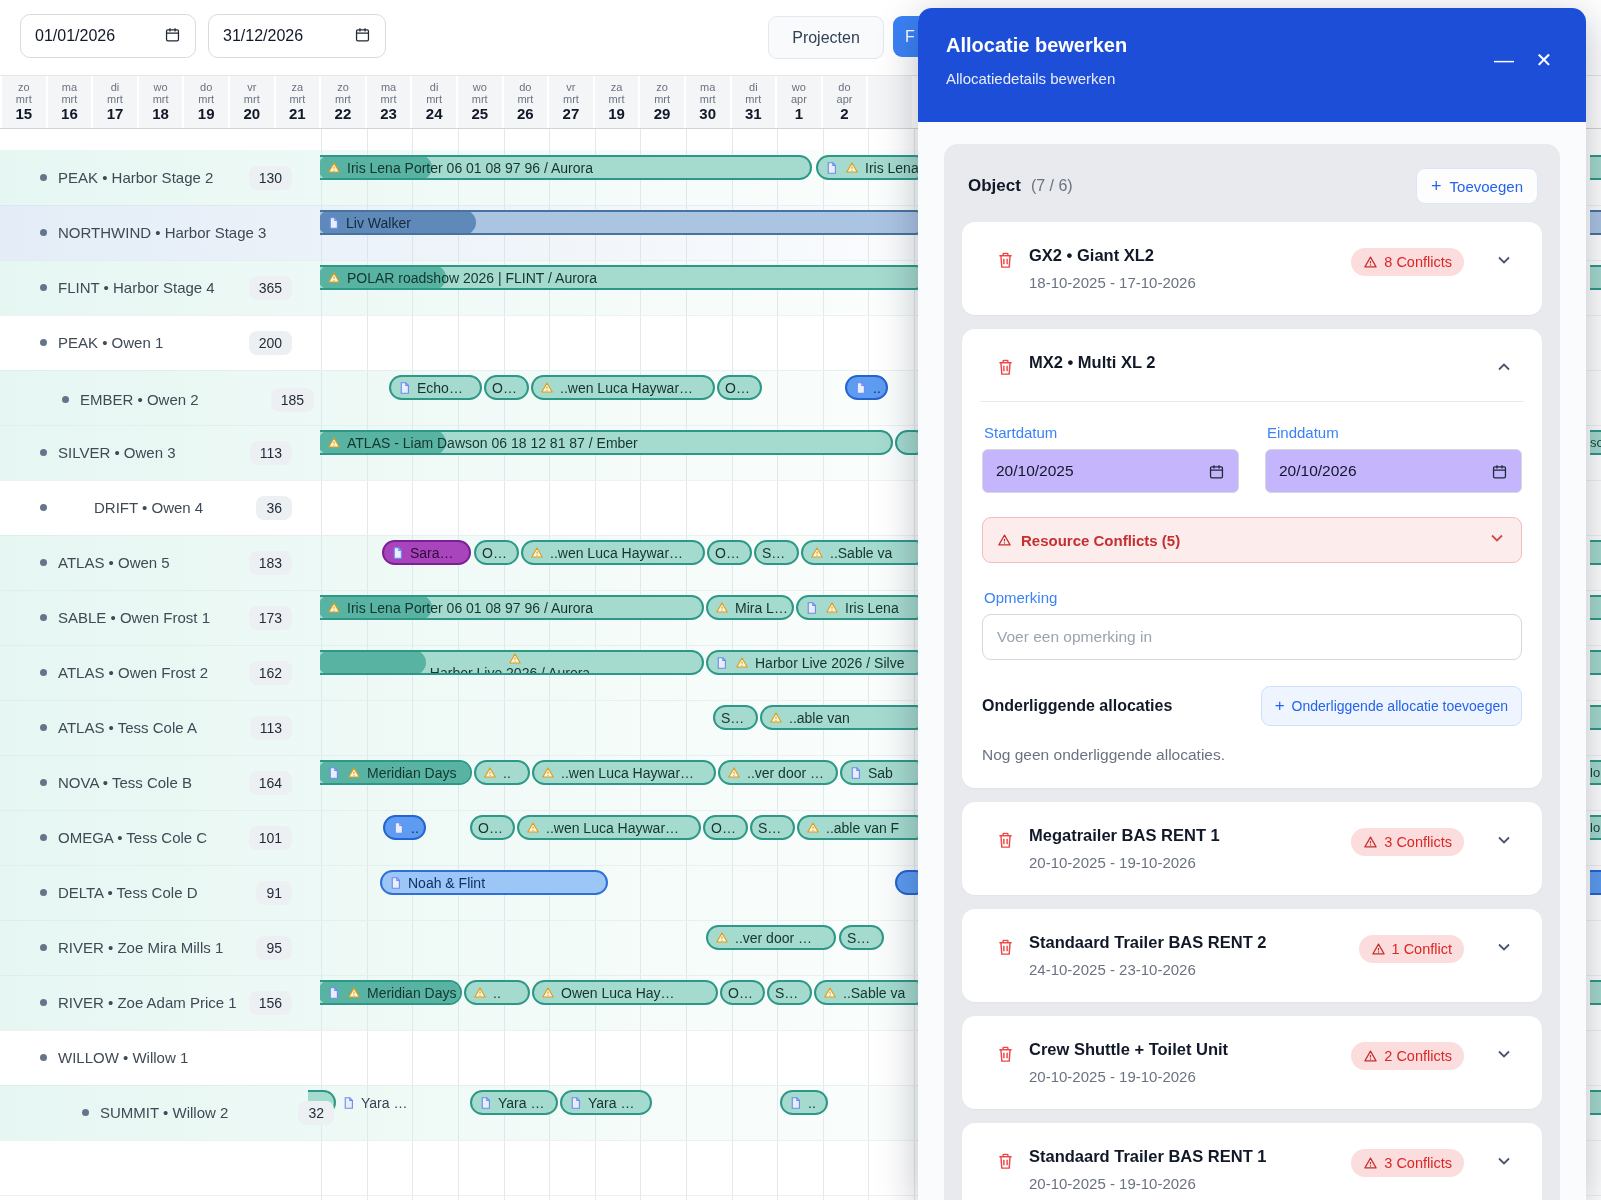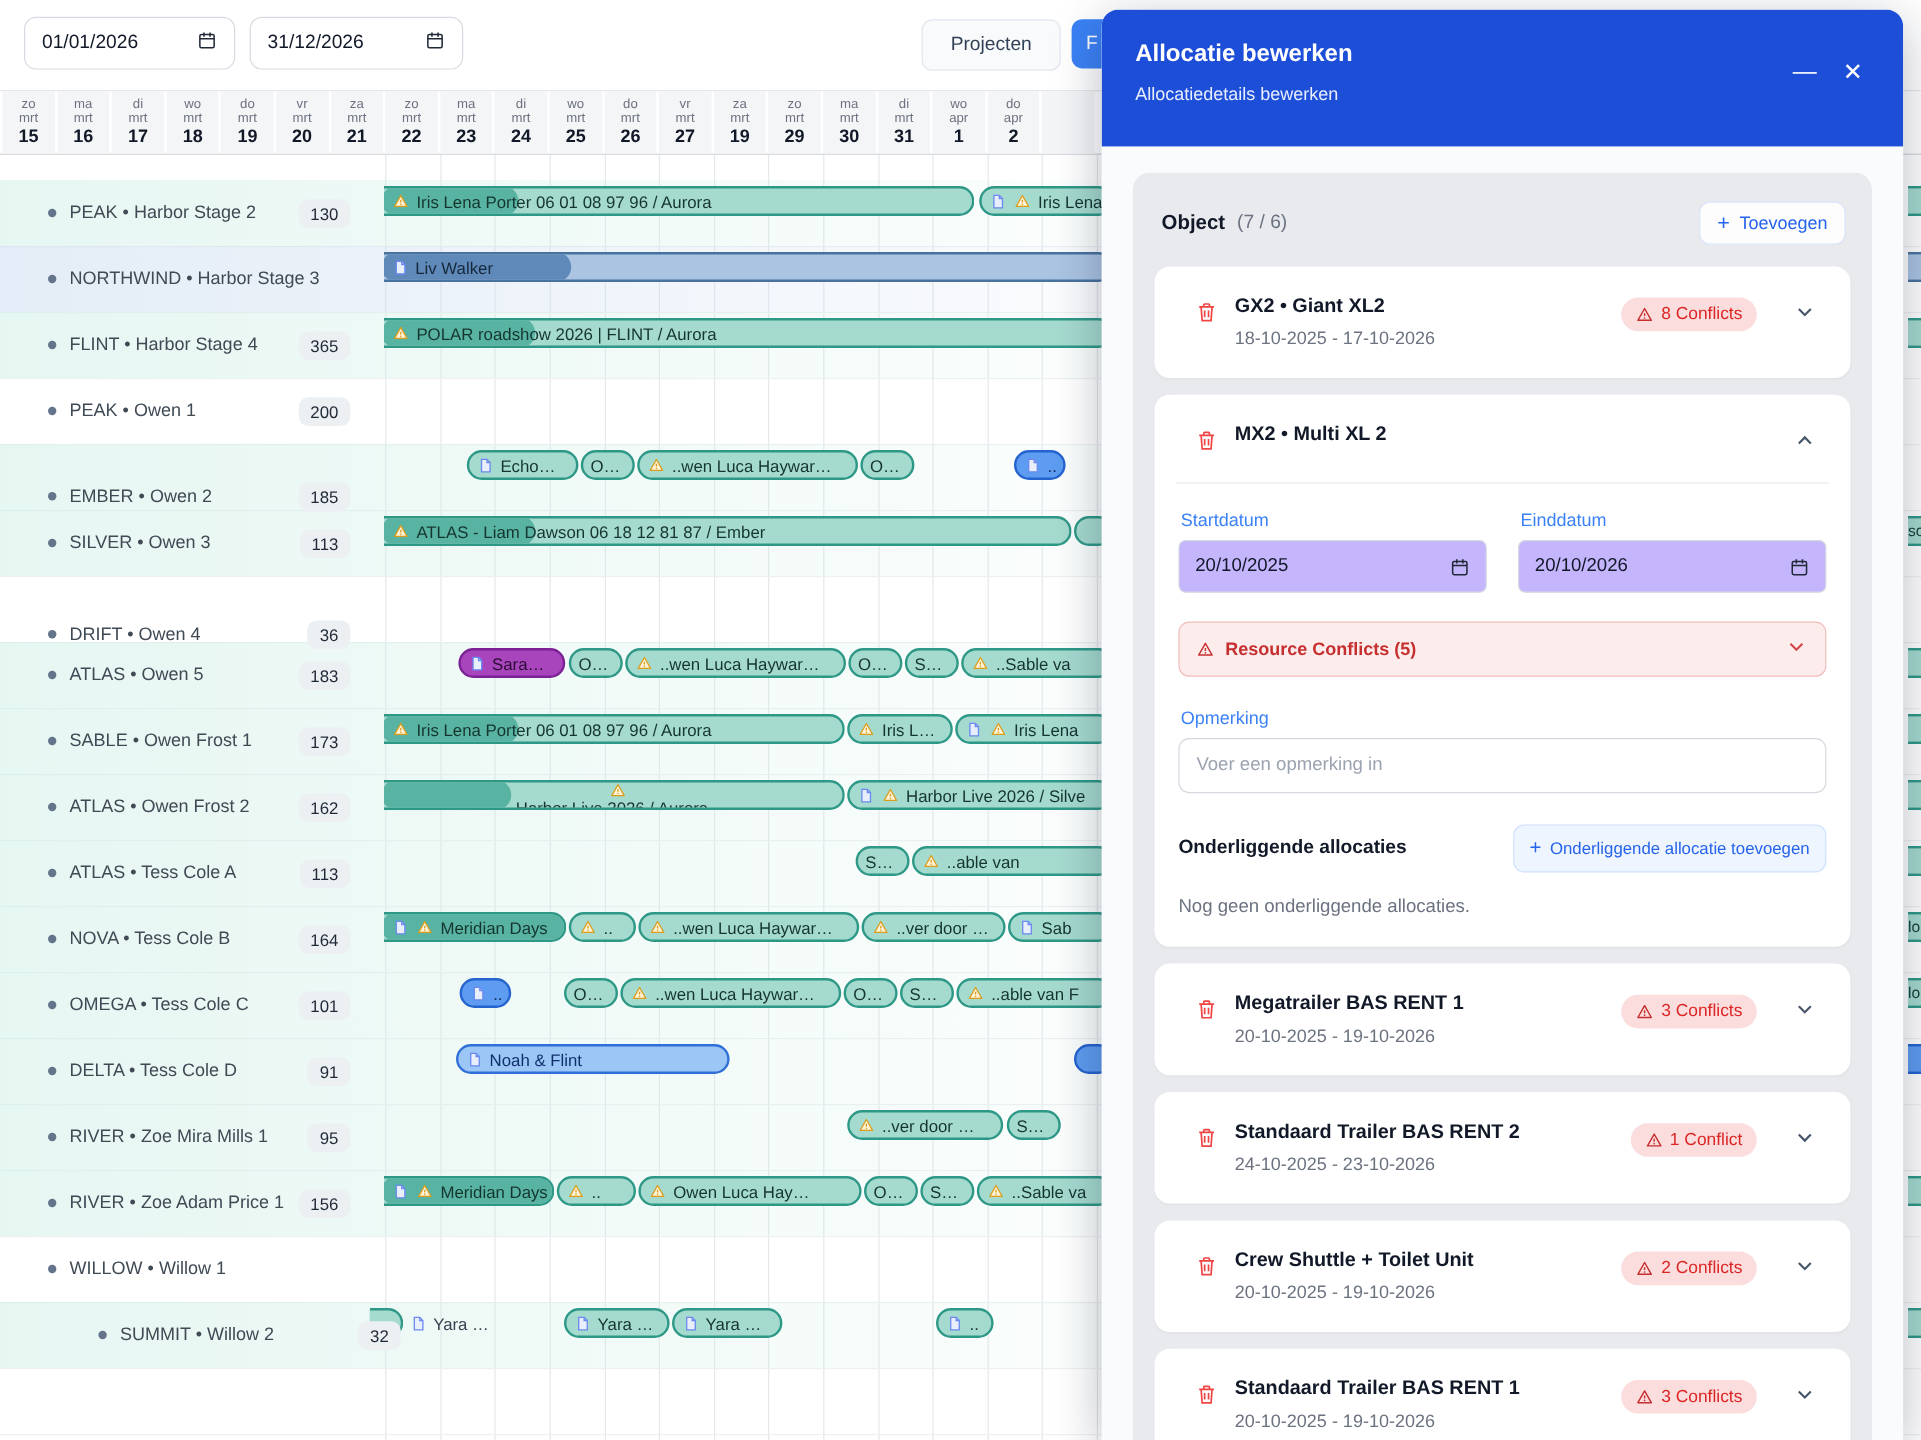--- a/index.html
+++ b/index.html
@@ -289,21 +289,21 @@
         </svg>
         <span class="blb">POLAR roadshow 2026 | FLINT / Aurora</span>
       </div>
       <div class="rowbg" style="top: 188px;"></div>
       <div class="sidebar-row" style="top: 188px;">
         <span class="dot"></span>
                   <span class="lbl">PEAK • Owen 1</span>
         <span class="cnt">200</span>
       </div>
       <div class="rowbg tint-mint" style="top: 243px;"></div>
-      <div class="sidebar-row" style="top: 259px;">
+      <div class="sidebar-row" style="top: 245px; padding-left: 22px;">
         <span class="dot"></span>
                   <span class="lbl">EMBER • Owen 2</span>
         <span class="cnt">185</span>
       </div>
       <div class="bar" style="left: 389px; top: 248px; width: 93px; background: rgb(165, 218, 207); border-color: rgb(46, 152, 135); color: rgb(21, 53, 47);">
         <svg width="13" height="14" viewBox="0 0 20 20">
           <path d="M5 2h7l4 4v12H5z" fill="#e8eefc" stroke="#6b8af0" stroke-width="1.7"></path>
           <path d="M12 2v4h4" fill="none" stroke="#6b8af0" stroke-width="1.7"></path>
         </svg>
         <span class="blb">Echo…</span>
@@ -339,21 +339,21 @@
         <div class="dk" style="width:128px;background:#58b3a2"></div>
         <svg width="14" height="13" viewBox="0 0 20 20">
           <path d="M10 3 L18 17 H2 Z" fill="#fdf3d8" stroke="#dd9d1b" stroke-width="1.7" stroke-linejoin="round"></path>
           <line x1="10" y1="8.5" x2="10" y2="12" stroke="#dd9d1b" stroke-width="1.7"></line>
           <circle cx="10" cy="14.3" r="1" fill="#dd9d1b"></circle>
         </svg>
         <span class="blb">ATLAS - Liam Dawson 06 18 12 81 87 / Ember</span>
       </div>
       <div class="bar" style="left: 895px; top: 303px; width: 33px; background: rgb(165, 218, 207); border-color: rgb(46, 152, 135); color: rgb(21, 53, 47);"></div>
       <div class="rowbg" style="top: 353px;"></div>
-      <div class="sidebar-row" style="top: 374px;">
+      <div class="sidebar-row" style="top: 353px; gap: 36px;">
         <span class="dot"></span>
                   <span class="lbl">DRIFT • Owen 4</span>
         <span class="cnt">36</span>
       </div>
       <div class="rowbg tint-mint" style="top: 408px;"></div>
       <div class="sidebar-row" style="top: 408px;">
         <span class="dot"></span>
                   <span class="lbl">ATLAS • Owen 5</span>
         <span class="cnt">183</span>
       </div>
@@ -403,21 +403,21 @@
           <circle cx="10" cy="14.3" r="1" fill="#dd9d1b"></circle>
         </svg>
         <span class="blb">Iris Lena Porter 06 01 08 97 96 / Aurora</span>
       </div>
       <div class="bar" style="left: 706px; top: 468px; width: 88px; background: rgb(165, 218, 207); border-color: rgb(46, 152, 135); color: rgb(21, 53, 47);">
         <svg width="14" height="13" viewBox="0 0 20 20">
           <path d="M10 3 L18 17 H2 Z" fill="#fdf3d8" stroke="#dd9d1b" stroke-width="1.7" stroke-linejoin="round"></path>
           <line x1="10" y1="8.5" x2="10" y2="12" stroke="#dd9d1b" stroke-width="1.7"></line>
           <circle cx="10" cy="14.3" r="1" fill="#dd9d1b"></circle>
         </svg>
-        <span class="blb">Iris L…</span>
+        <span class="blb">Mira L…</span>
       </div>
       <div class="bar" style="left: 796px; top: 468px; width: 132px; background: rgb(165, 218, 207); border-color: rgb(46, 152, 135); color: rgb(21, 53, 47);">
         <svg width="13" height="14" viewBox="0 0 20 20">
           <path d="M5 2h7l4 4v12H5z" fill="#e8eefc" stroke="#6b8af0" stroke-width="1.7"></path>
           <path d="M12 2v4h4" fill="none" stroke="#6b8af0" stroke-width="1.7"></path>
         </svg>
         <svg width="14" height="13" viewBox="0 0 20 20">
           <path d="M10 3 L18 17 H2 Z" fill="#fdf3d8" stroke="#dd9d1b" stroke-width="1.7" stroke-linejoin="round"></path>
           <line x1="10" y1="8.5" x2="10" y2="12" stroke="#dd9d1b" stroke-width="1.7"></line>
           <circle cx="10" cy="14.3" r="1" fill="#dd9d1b"></circle>

